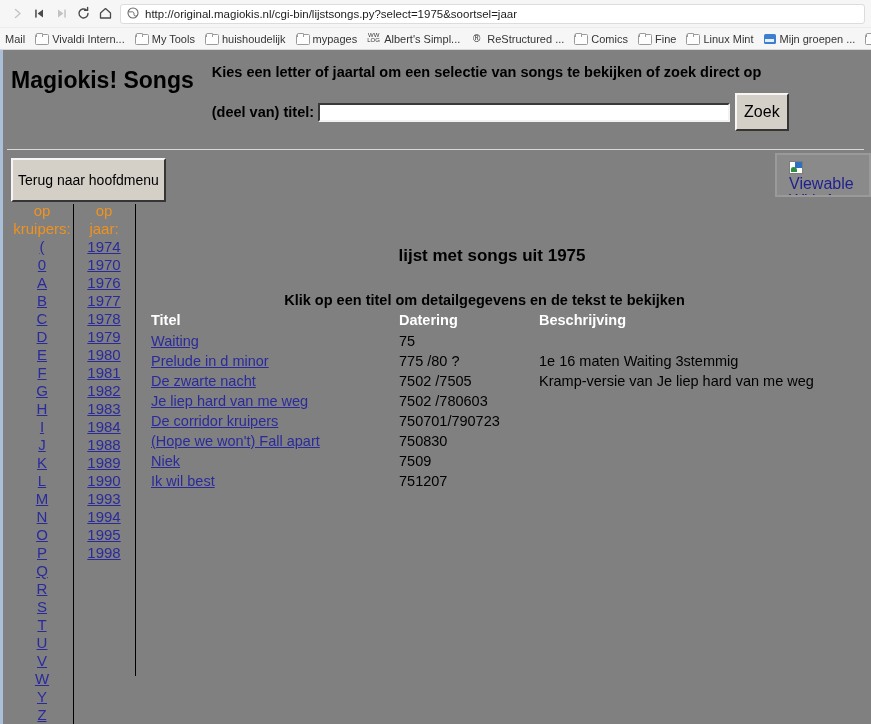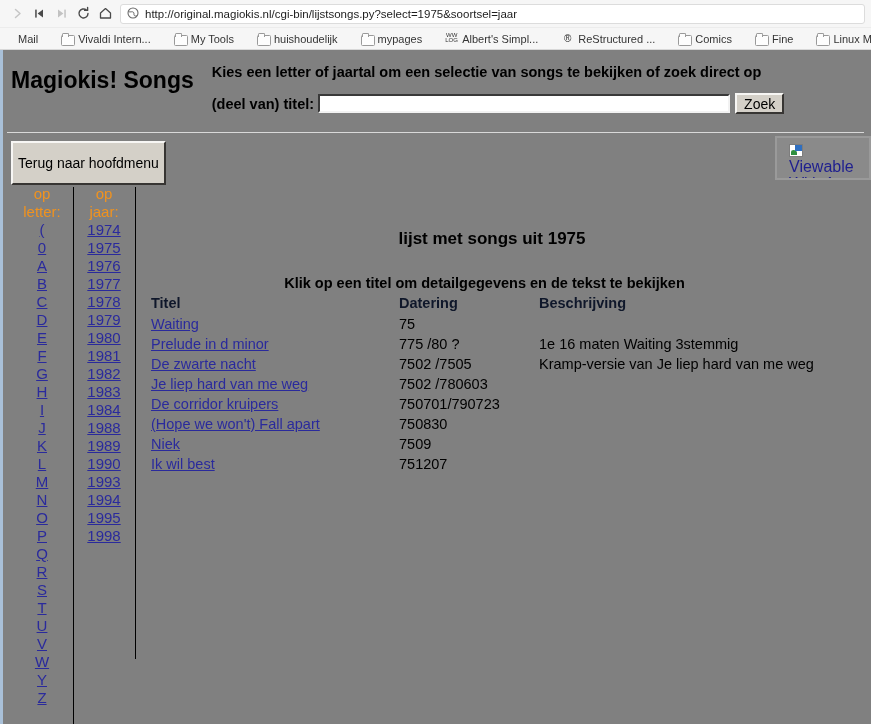--- a/index.html
+++ b/index.html
@@ -61,28 +61,27 @@
     display: flex;
     align-items: center;
     background: #f6f6f6;
     padding: 0 0 0 0;
     overflow: hidden;
     white-space: nowrap;
     border-top: 1px solid #ececec;
   }
   .bm {
     display: inline-flex;
-    align-items: flex-end;
+    align-items: center;
     gap: 4px;
     padding: 1px 5px;
     font-size: 11px;
     color: #353535;
     flex: 0 0 auto;
     border-radius: 3px;
-    margin-left: 13px;
   }
   .bm .bm-label { white-space: nowrap; }
   .folder-ico {
     width: 13px; height: 11px;
     flex: 0 0 auto;
     position: relative;
   }
   .folder-ico::before {
     content: "";
     position: absolute; left: 0; top: 1px;
@@ -183,30 +182,30 @@
     border-right-color: #f2f2f2;
     border-bottom-color: #f2f2f2;
     font-size: 12px;
     padding: 0 2px;
     font-family: "Liberation Sans", sans-serif;
     color: #000;
     outline: none;
   }
   #zoek-button {
     margin-left: 5px;
-    height: 21px;
+    height: 38px;
     min-width: 40px;
     padding: 0 7px;
     background: #d4d0c8;
     border: 2px outset #e6e3dd;
     border-top-color: #f7f6f4;
     border-left-color: #f7f6f4;
     border-right-color: #8b8881;
     border-bottom-color: #8b8881;
-    font-size: 14px;
+    font-size: 16px;
     font-family: "Liberation Sans", sans-serif;
     color: #000;
     line-height: 1;
     cursor: pointer;
   }
   #top-rule {
     height: 0;
     border-top: 1px solid #d9d9d9;
     margin: 18px 7px 0 4px;
   }
@@ -335,21 +334,21 @@
   }
   table#songs {
     border-collapse: collapse;
     margin-top: 4px;
     width: 100%;
   }
   table#songs th {
     text-align: left;
     font-size: 14.5px;
     font-weight: bold;
-    color: #0f172a;
+    color: #ffffff;
     padding: 0 0 3px 0;
   }
   table#songs td {
     font-size: 14.5px;
     color: #000;
     padding: 2px 0;
     vertical-align: top;
   }
   table#songs td.c-title { width: 248px; }
   table#songs td.c-date  { width: 140px; }
@@ -475,21 +474,21 @@
     <div id="badge-img">
       <span id="broken-glyph"></span><span>Viewable With Any</span>
     </div>
   </div>
 
   <div id="content">
 
     <div class="navcol" id="alpha-col">
       <div class="navcol-head">
         <div>op</div>
-        <div>letter:</div>
+        <div>kruipers:</div>
       </div>
       <ul>
         <li><a href="#">(</a></li>
         <li><a href="#">0</a></li>
         <li><a href="#">A</a></li>
         <li><a href="#">B</a></li>
         <li><a href="#">C</a></li>
         <li><a href="#">D</a></li>
         <li><a href="#">E</a></li>
         <li><a href="#">F</a></li>
@@ -516,21 +515,21 @@
       <div class="vrule-1"></div>
     </div>
 
     <div class="navcol" id="year-col">
       <div class="navcol-head">
         <div>op</div>
         <div>jaar:</div>
       </div>
       <ul>
         <li><a href="#">1974</a></li>
-        <li><a href="#">1975</a></li>
+        <li><a href="#">1970</a></li>
         <li><a href="#">1976</a></li>
         <li><a href="#">1977</a></li>
         <li><a href="#">1978</a></li>
         <li><a href="#">1979</a></li>
         <li><a href="#">1980</a></li>
         <li><a href="#">1981</a></li>
         <li><a href="#">1982</a></li>
         <li><a href="#">1983</a></li>
         <li><a href="#">1984</a></li>
         <li><a href="#">1988</a></li>

